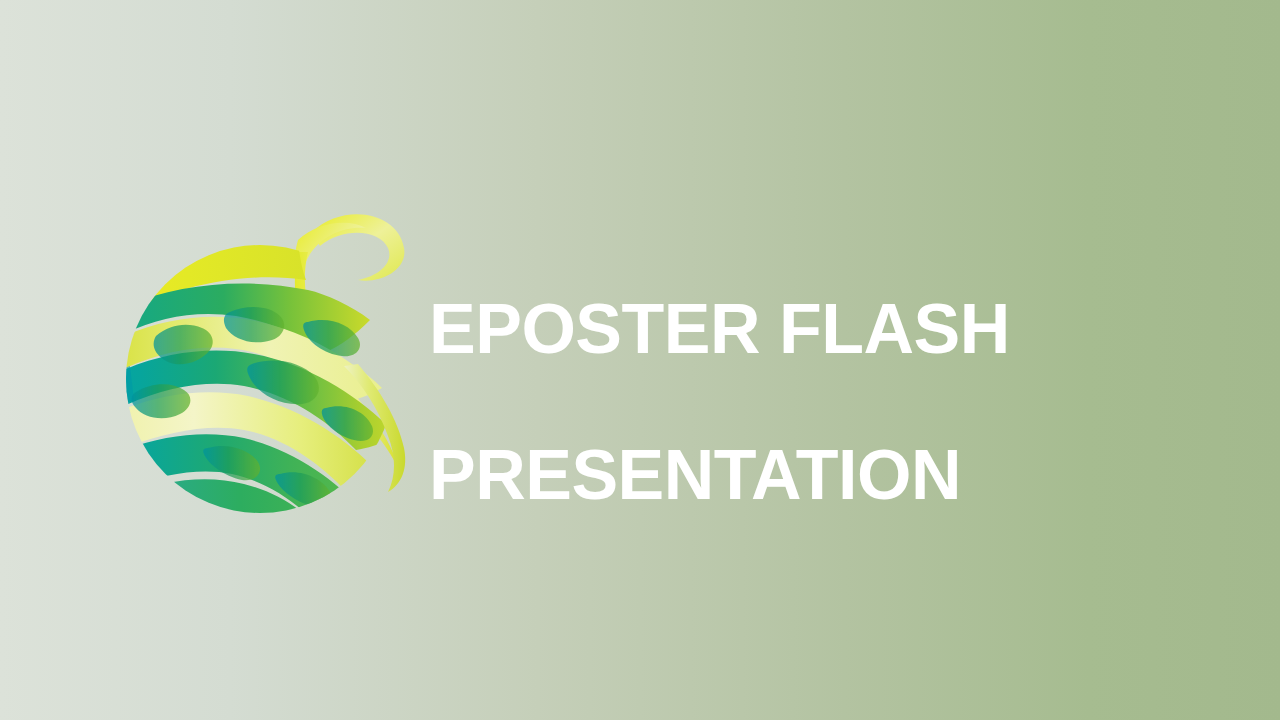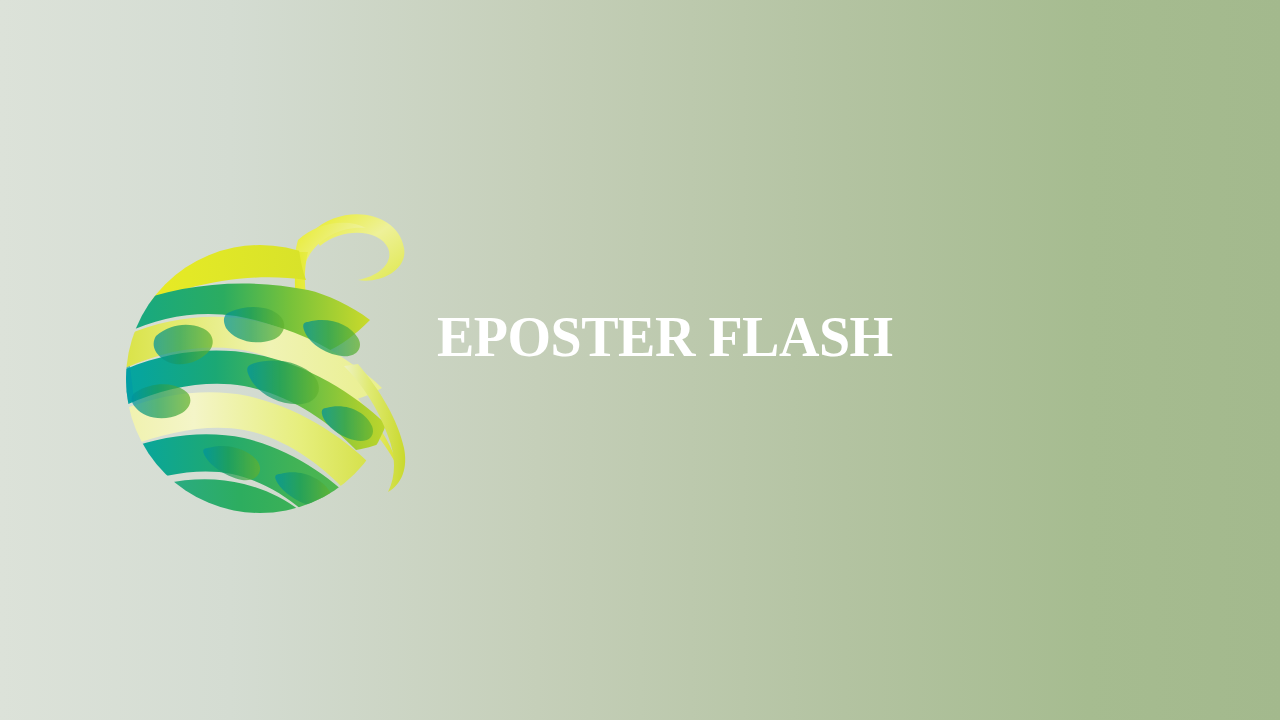--- a/index.html
+++ b/index.html
@@ -33,28 +33,28 @@
 
   
   #title-block {
     position: absolute;
     left: 421px;
     top: 252px;
     width: 800px;
   }
   .title-line {
     color: #ffffff;
-    font-family: Liberation Serif, serif;
+    font-family: Liberation Sans, sans-serif;
     font-weight: bold;
-    font-size: 56px;
+    font-size: 70px;
     line-height: 138px;
     letter-spacing: -0.5px;
     text-transform: uppercase;
     white-space: nowrap;
-    margin: 16px;
+    margin: 8px;
   }
 </style>
 </head>
 <body>
 
 <div id="slide">
 
   <div id="logo-mark">
     <svg viewBox="0 0 300 330" xmlns="http://www.w3.org/2000/svg" aria-hidden="true">
       <defs>
@@ -244,15 +244,16 @@
         </g>
       </g>
 
       <path d="M246 168 C 268 194, 286 224, 292 252 C 296 272, 290 288, 276 296
                C 284 280, 284 260, 276 240 C 266 212, 250 188, 232 170 Z" fill="url(#gRib8)"></path>
     </svg>
   </div>
 
   <div id="title-block">
     <div class="title-line">EPOSTER FLASH</div>
+    <div class="title-line">PRESENTATION</div>
   </div>
 
 </div>
 
 </body></html>

